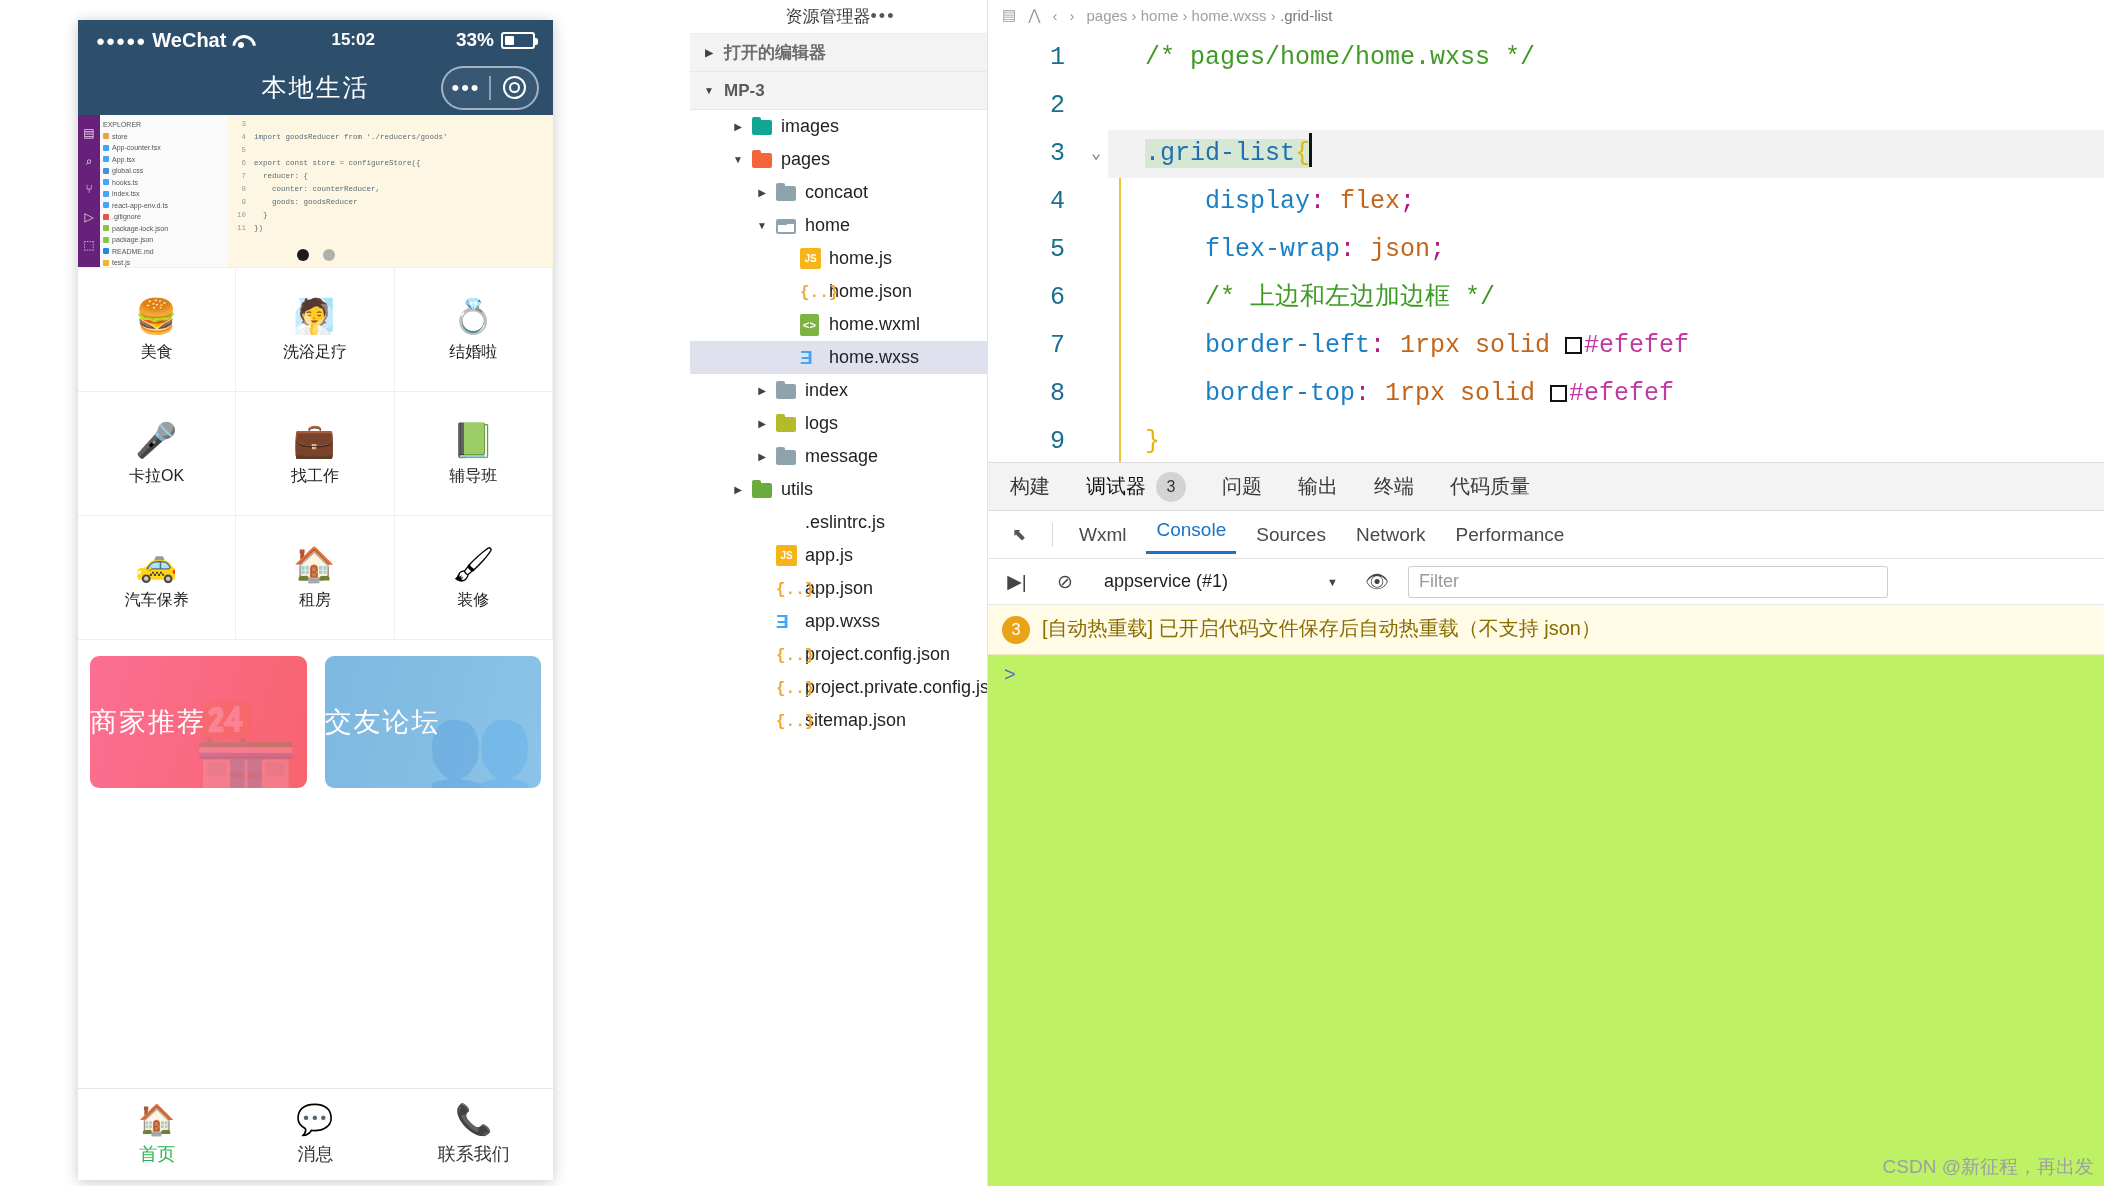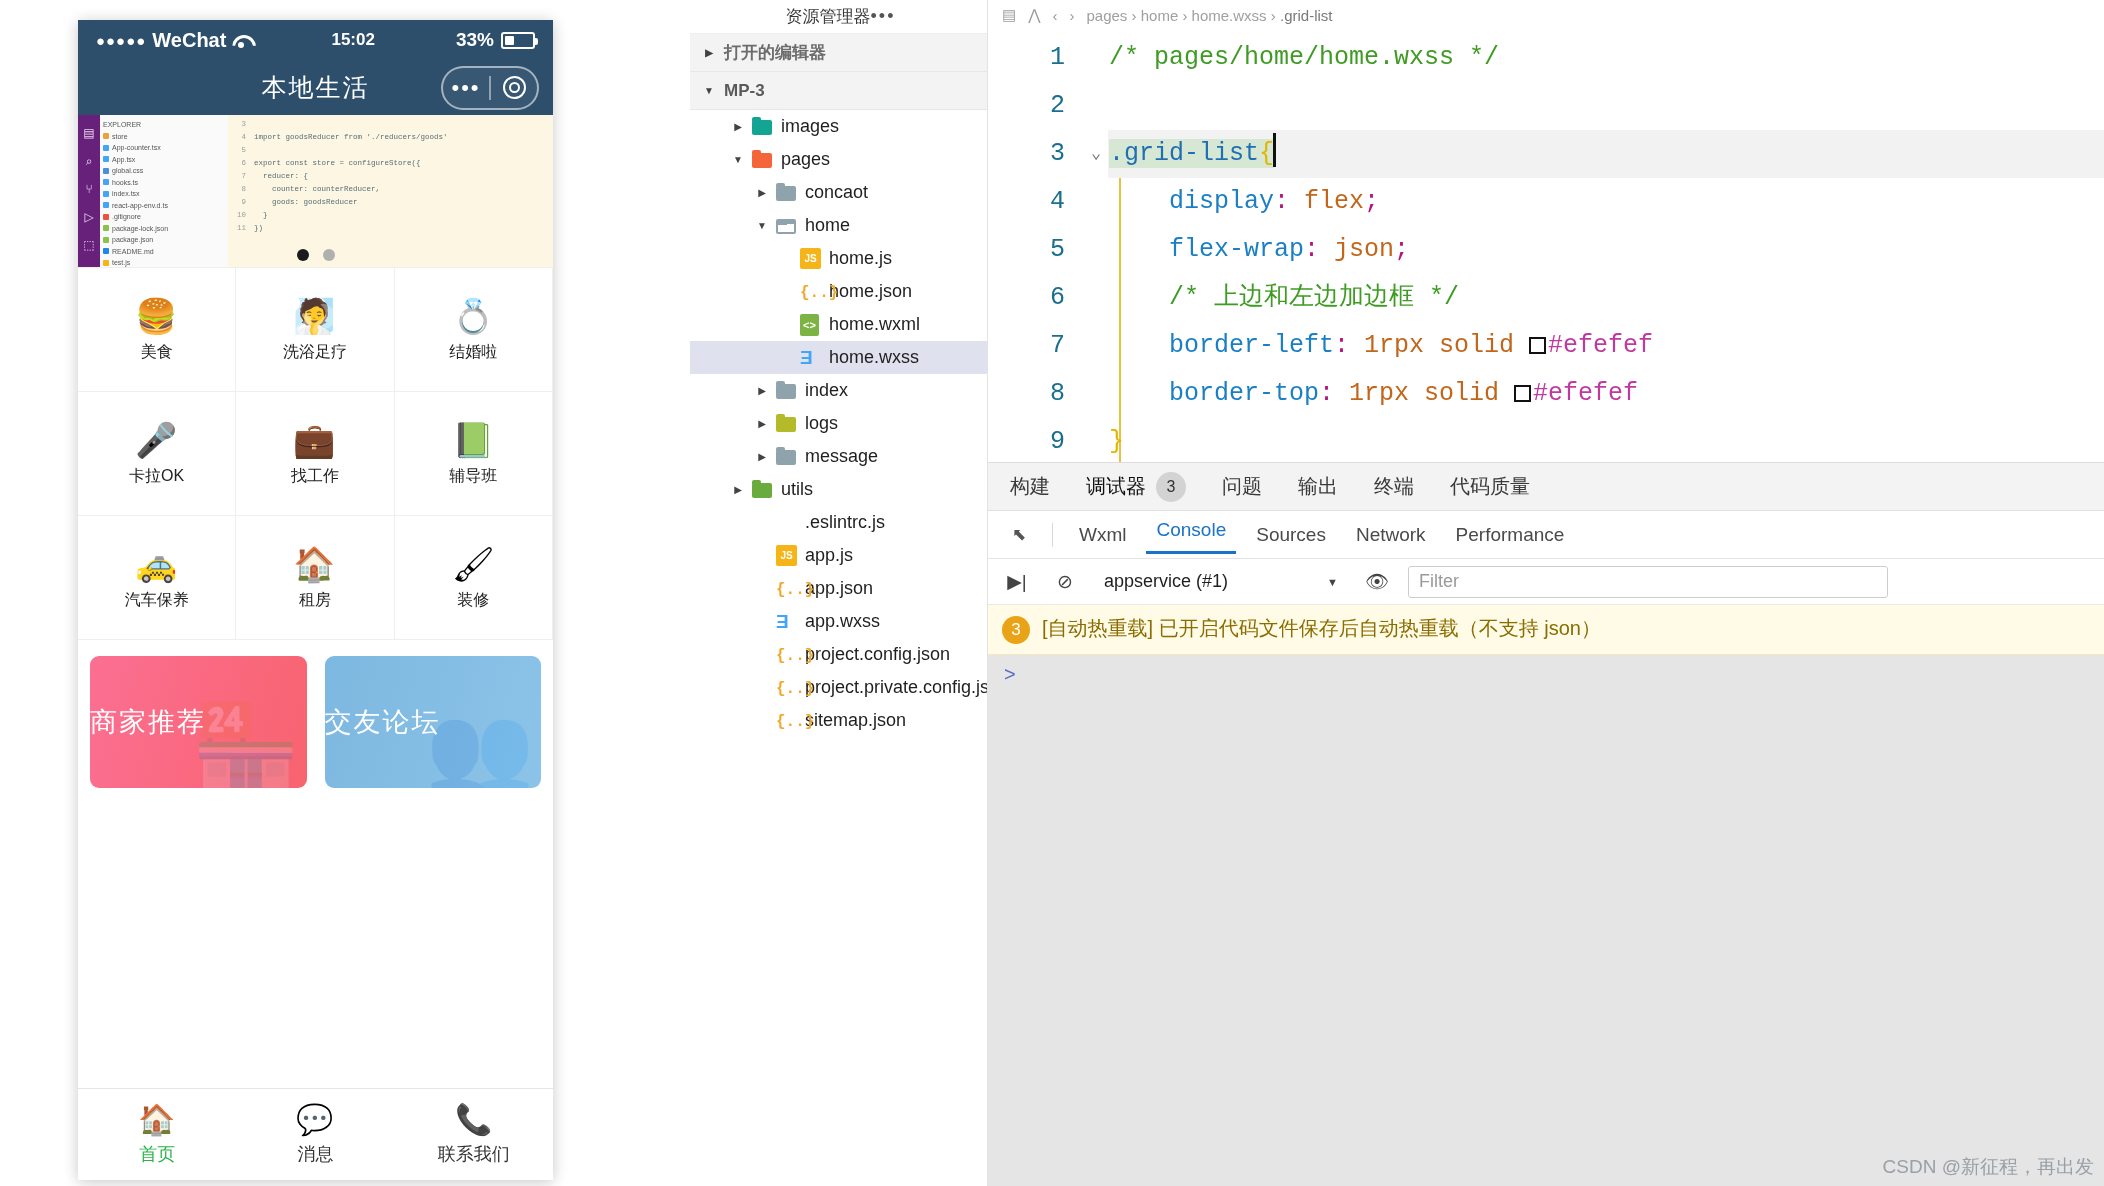--- a/index.html
+++ b/index.html
@@ -152,36 +152,36 @@
 
   
   .editor{position:absolute;left:988px;top:0;right:0;height:462px;background:#fff;overflow:hidden;}
   .ed-tabs{height:30px;display:flex;align-items:center;gap:12px;padding-left:14px;font-size:15px;color:#9a9a9a;white-space:nowrap;overflow:hidden;}
   .ed-tabs .bc{color:#a0a0a0;}
   .ed-tabs .bc.cur{color:#7a7a7a;}
   .codearea{position:relative;padding-top:4px;font-family:"Liberation Mono",monospace;font-size:25px;line-height:48px;}
   .cline{display:flex;align-items:flex-start;white-space:pre;height:48px;}
   .gut{width:95px;text-align:right;padding-right:18px;color:#1a6e8e;flex:none;font-size:25px;}
   .fold-ind{width:26px;flex:none;color:#777;font-size:17px;text-align:center;}
-  .ctext{flex:1;color:#1f1f1f;}
+  .ctext{flex:1;color:#1f1f1f;margin-left:36px;}
   .c-comment{color:#3f9b24;}
   .c-sel{color:#1f6fb2;}
   .c-prop{color:#1b7fc4;}
   .c-val{color:#c1661b;}
   .c-punc{color:#b5147f;}
   .c-brace{color:#e4b400;}
   .c-hash{color:#c0399e;}
   .hl-row{position:absolute;left:120px;right:0;height:48px;background:#f2f2f2;}
   .guideline{position:absolute;left:131px;width:2px;background:#e8c33b;}
   .cursor{display:inline-block;width:3px;height:34px;background:#111;vertical-align:-7px;margin-left:-1px;}
   .sel-box{background:#d6e8d3;}
   .colorchip{display:inline-block;width:17px;height:17px;border:2px solid #111;background:#fff;vertical-align:-2px;margin-right:2px;}
 
   
-  .panel{position:absolute;left:988px;top:462px;right:0;bottom:0;background:#e5e5e5;border-top:1px solid #dcdcdc;}
+  .panel{position:absolute;left:988px;top:462px;right:0;bottom:0;background:#bef264;border-top:1px solid #dcdcdc;}
   .panel-tabs{height:48px;display:flex;align-items:center;gap:36px;padding-left:22px;font-size:20px;color:#3a3a3a;background:#f3f3f3;border-bottom:1px solid #e0e0e0;}
   .panel-tabs .pt{display:flex;align-items:center;gap:10px;cursor:pointer;}
   .panel-tabs .pt.active{color:#111;}
   .cnt-badge{min-width:30px;height:30px;padding:0 8px;border-radius:15px;background:#d3d3d3;color:#333;font-size:16px;display:flex;align-items:center;justify-content:center;}
   .dev-tabs{height:48px;display:flex;align-items:center;gap:10px;padding-left:14px;border-bottom:1px solid #e4e4e4;font-size:19px;color:#4a4a4a;background:#fff;}
   .dev-tabs .arrow-ic{width:34px;height:34px;display:flex;align-items:center;justify-content:center;font-size:17px;color:#555;}
   .dev-tabs .sep{width:1px;height:24px;background:#d8d8d8;margin:0 6px;}
   .dev-tabs .dt{padding:4px 10px;cursor:pointer;}
   .dev-tabs .dt.active{color:#1a73c7;border-bottom:3px solid #1a73c7;padding-bottom:10px;}
   .cons-bar{height:46px;display:flex;align-items:center;gap:14px;padding:0 12px;border-bottom:1px solid #e8e8e8;background:#fff;}

